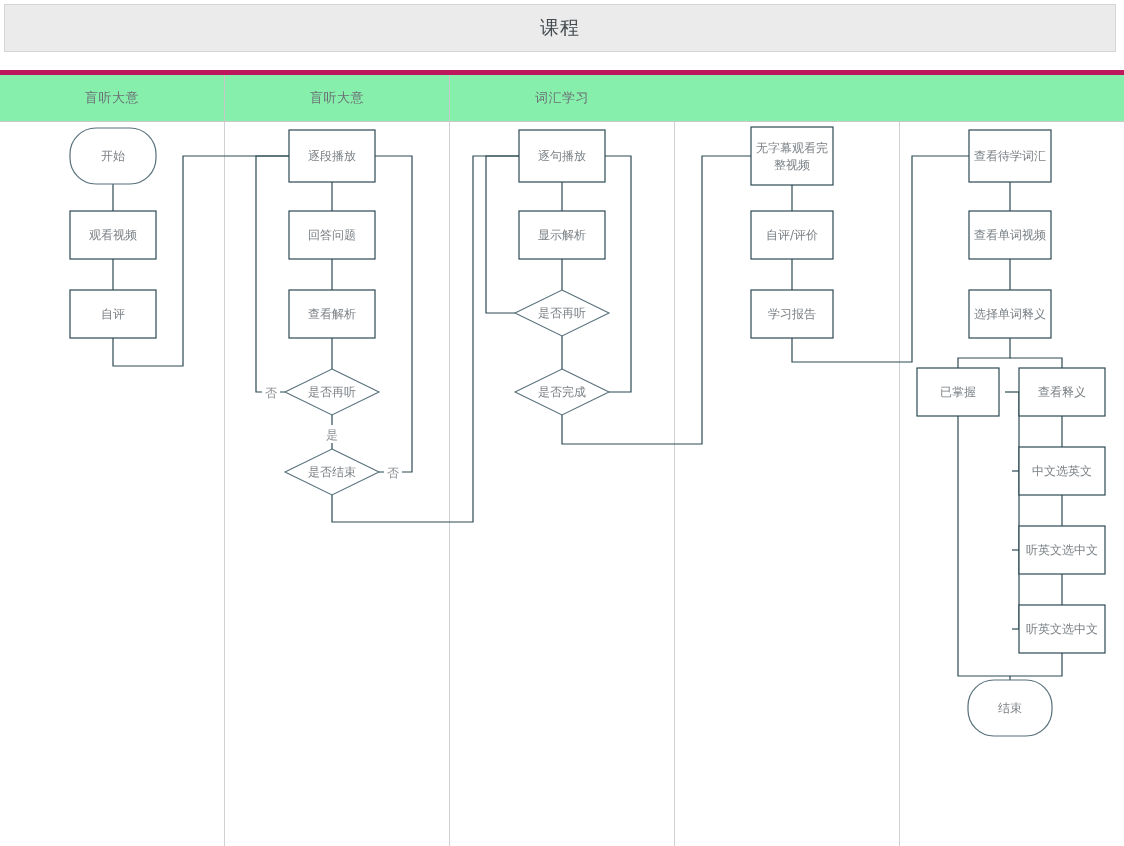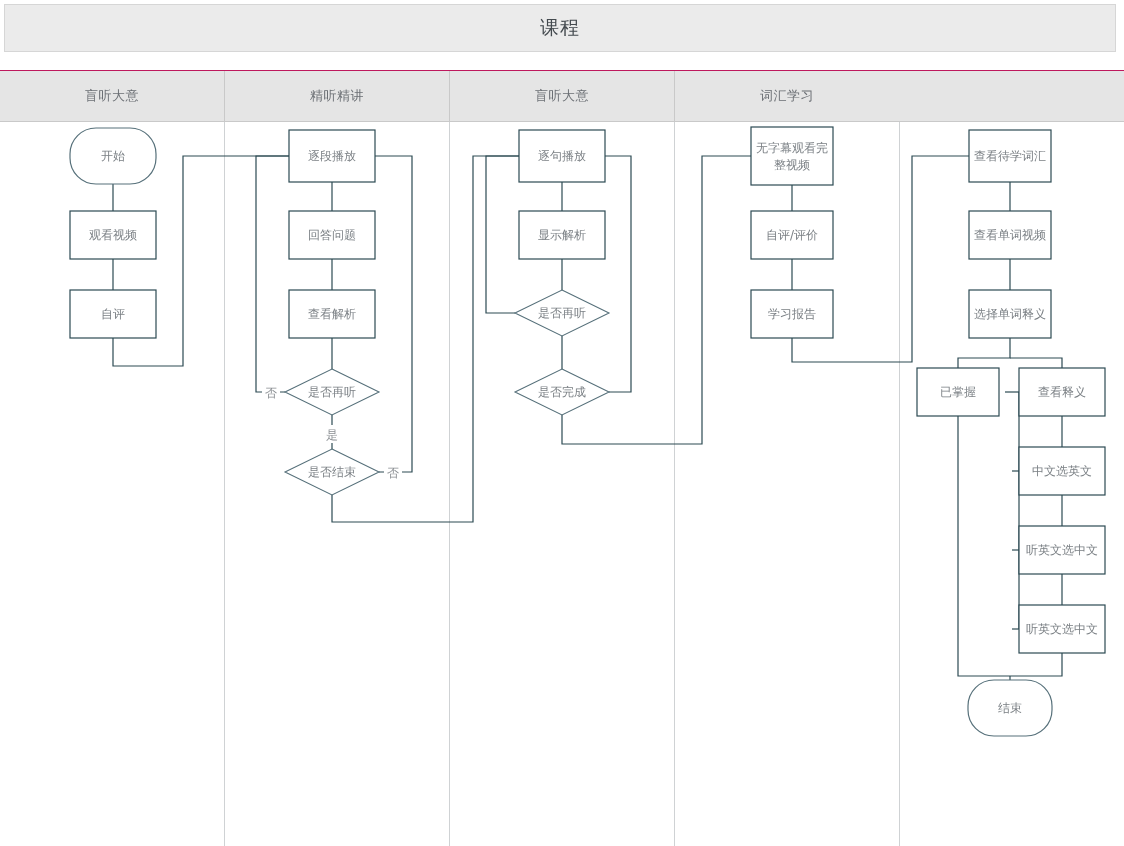--- a/index.html
+++ b/index.html
@@ -18,21 +18,21 @@
     display:flex;align-items:center;justify-content:center;
     box-sizing:border-box;
   }
   .title-bar .title-text{
     font-size:19px;color:#444a4f;letter-spacing:1px;
   }
 
   
   .lane-header-row{
     position:absolute;left:0px;top:70px;width:1124px;height:52px;
-    background:#e5e5e5;border-top:1px solid #be185d;border-bottom:1px solid #c9c9c9;
+    background:#86efac;border-top:5px solid #be185d;border-bottom:1px solid #c9c9c9;
     box-sizing:border-box;display:flex;
   }
   .lane-header{
     flex:0 0 auto;height:100%;
     display:flex;align-items:center;justify-content:center;
     border-right:1px solid #c9c9c9;
     box-sizing:border-box;
     font-size:13px;color:#6b6f74;letter-spacing:.5px;
   }
   .lane-header:last-child{border-right:none;}
@@ -71,23 +71,20 @@
 
 <div id="app">
 
   <div class="title-bar">
     <span class="title-text">课程</span>
   </div>
 
   <div class="lane-header-row" id="lane-header-row">
       <div class="lane-header" style="width: 225px;">
         <span>盲听大意</span>
-      </div>
-      <div class="lane-header" style="width: 225px;">
-        <span>精听精讲</span>
       </div>
       <div class="lane-header" style="width: 225px;">
         <span>盲听大意</span>
       </div>
       <div class="lane-header" style="width: 224px; text-align: center;">
         <span>词汇学习</span>
       </div>
     </div>
 
   <div class="lane-body" id="lane-body">

